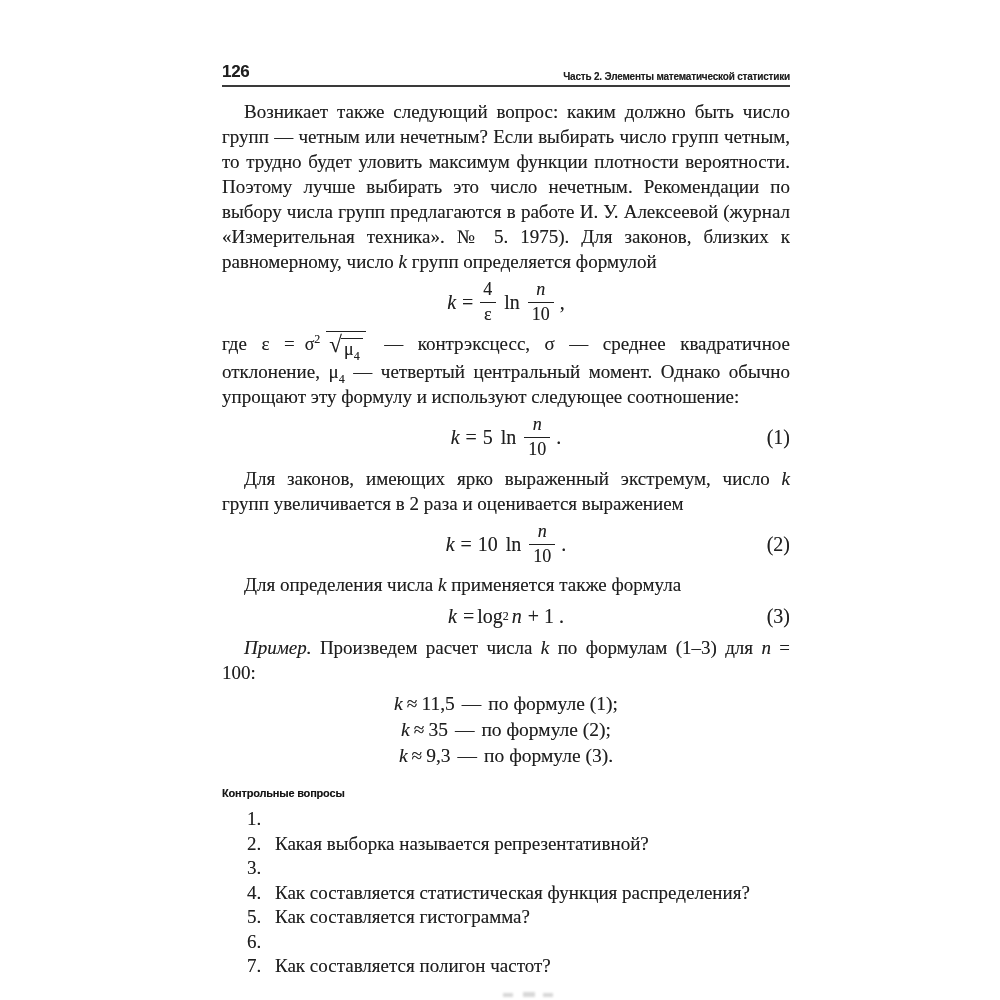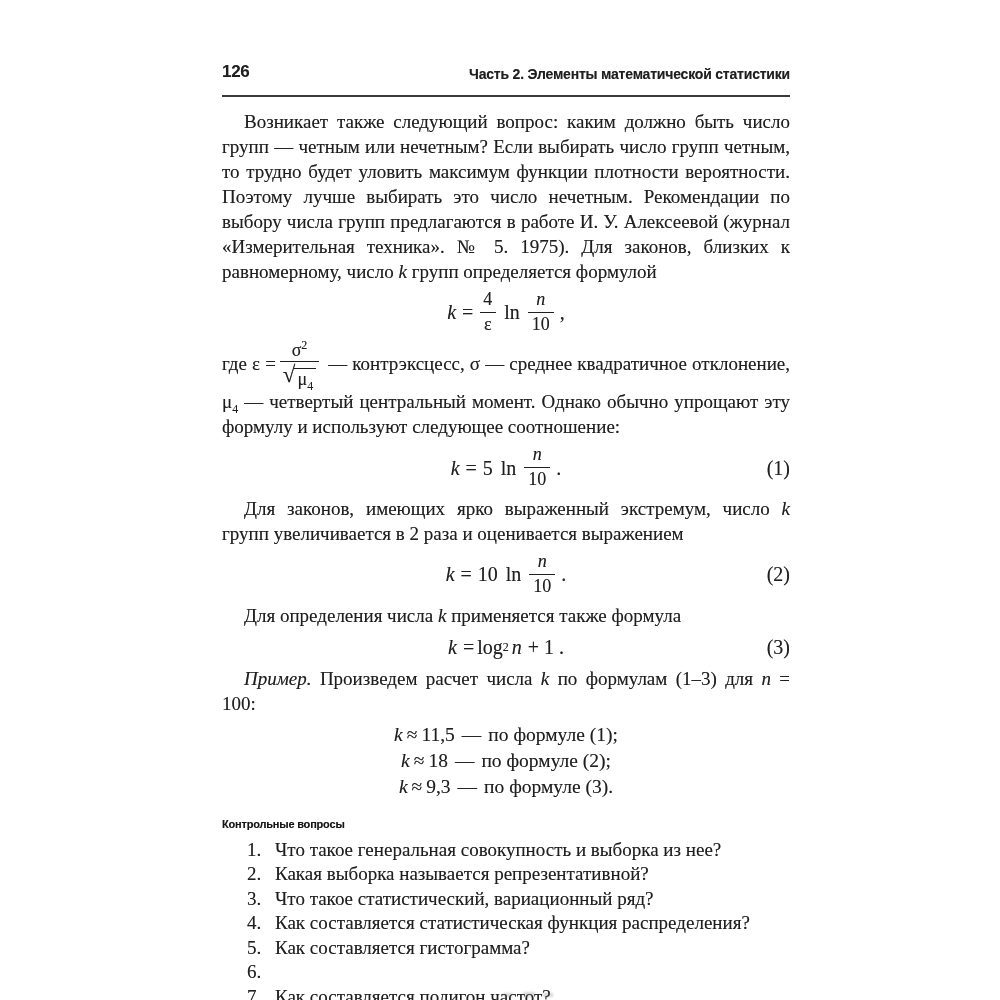--- a/index.html
+++ b/index.html
@@ -12,44 +12,44 @@
     font-family:"Liberation Serif","DejaVu Serif",serif;
     font-size:19px;
     color:#1f1f1f;
     text-shadow:0 0 0.4px rgba(30,30,30,.45);
     overflow:hidden;
   }
   
   .page-header{
     display:flex;justify-content:space-between;align-items:flex-end;
     border-bottom:2px solid #3a3a3a;
-    padding-bottom:13px;
+    padding-bottom:3px;
     font-family:"Liberation Sans","DejaVu Sans",sans-serif;
     font-weight:700;
   }
   .page-num{font-size:17px;letter-spacing:-0.3px;}
-  .chapter-title{font-size:14px;letter-spacing:-0.2px;}
+  .chapter-title{font-size:10px;letter-spacing:-0.2px;}
   
   .para{margin:0;text-align:justify;line-height:25px;}
   .para.indent{text-indent:22px;}
   .p1{margin-top:12px;}
   .vi{font-style:italic;font-family:"Liberation Serif",serif;}
   sup,sub{font-size:12px;line-height:0;}
   
   .eq-row{position:relative;text-align:center;margin:6px 0;line-height:1;}
   .eq-row .math{display:inline-flex;align-items:center;font-size:20px;}
   .eq-no{position:absolute;right:0;top:50%;transform:translateY(-50%);font-size:20px;}
   .tok{margin:0 3px;}
   .op{margin:0 5px;}
   .frac{display:inline-flex;flex-direction:column;align-items:center;margin:0 3px;font-size:18px;line-height:1.1;}
   .frac .num{padding:0 4px 2px;}
   .frac .den{border-top:1.6px solid #1f1f1f;padding:2px 4px 0;}
   
   .where{margin-top:2px;}
-  .ifrac{display:inline-flex;flex-direction:column;align-items:center;vertical-align:middle;margin:0 4px;font-size:18px;line-height:1.05;}
+  .ifrac{display:inline-flex;align-items:center;vertical-align:middle;margin:0 4px;font-size:18px;line-height:1.05;}
   .ifrac .num{padding:0 6px 2px;}
   .ifrac .den{border-top:1.6px solid #1f1f1f;padding:1px 3px 0;}
   .sqrt{display:inline-flex;align-items:flex-start;}
   .rad-sign{font-size:23px;line-height:1;margin-right:-1px;}
   .radicand{border-top:1.5px solid #1f1f1f;padding:1px 3px 0;margin-top:5px;}
   
   .ex-block{margin-top:6px;}
   .ex-line{display:flex;justify-content:center;align-items:baseline;line-height:26px;font-size:19.5px;}
   .ex-line .gap{margin:0 4px;}
   .ex-line .dash{margin:0 7px;}
@@ -164,47 +164,45 @@
     <div class="ex-line">
       <span class="vi">k</span>
       <span class="gap">≈</span>
       <span>11,5</span>
       <span class="dash">—</span>
       <span>по формуле (1);</span>
     </div>
     <div class="ex-line">
       <span class="vi">k</span>
       <span class="gap">≈</span>
-      <span>18</span>
+      <span>35</span>
       <span class="dash">—</span>
       <span>по формуле (2);</span>
     </div>
     <div class="ex-line">
       <span class="vi">k</span>
       <span class="gap">≈</span>
       <span>9,3</span>
       <span class="dash">—</span>
       <span>по формуле (3).</span>
     </div>
   </div>
 
   <h2 class="sec-heading">Контрольные вопросы</h2>
 
   <div class="q-list">
     <div class="q-row">
         <span class="q-num">1.</span>
-        <span class="q-text">Что такое генеральная совокупность и выборка из нее?</span>
       </div>
     <div class="q-row">
         <span class="q-num">2.</span>
         <span class="q-text">Какая выборка называется репрезентативной?</span>
       </div>
     <div class="q-row">
         <span class="q-num">3.</span>
-        <span class="q-text">Что такое статистический, вариационный ряд?</span>
       </div>
     <div class="q-row">
         <span class="q-num">4.</span>
         <span class="q-text">Как составляется статистическая функция распределения?</span>
       </div>
     <div class="q-row">
         <span class="q-num">5.</span>
         <span class="q-text">Как составляется гистограмма?</span>
       </div>
     <div class="q-row">

